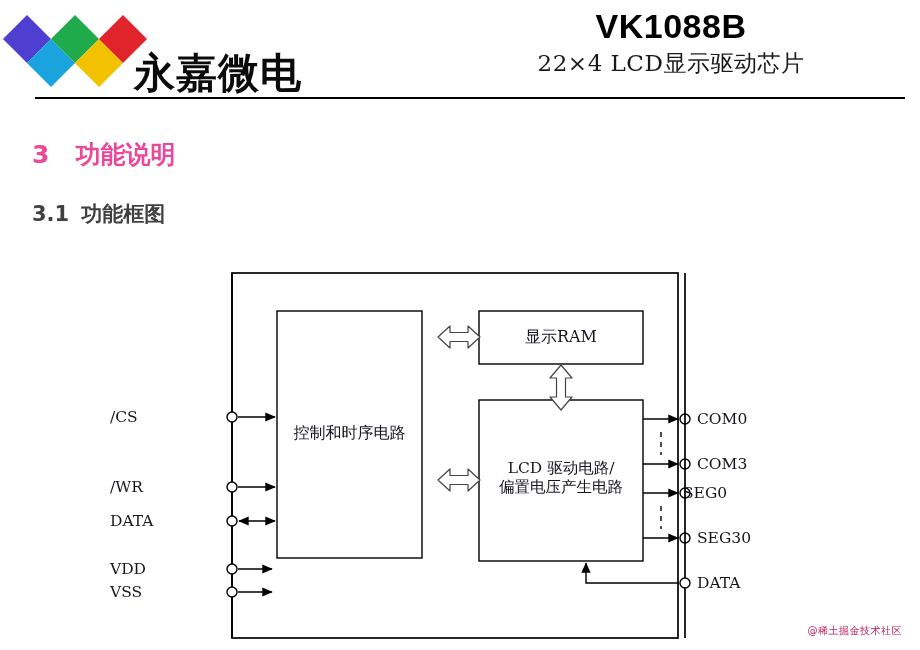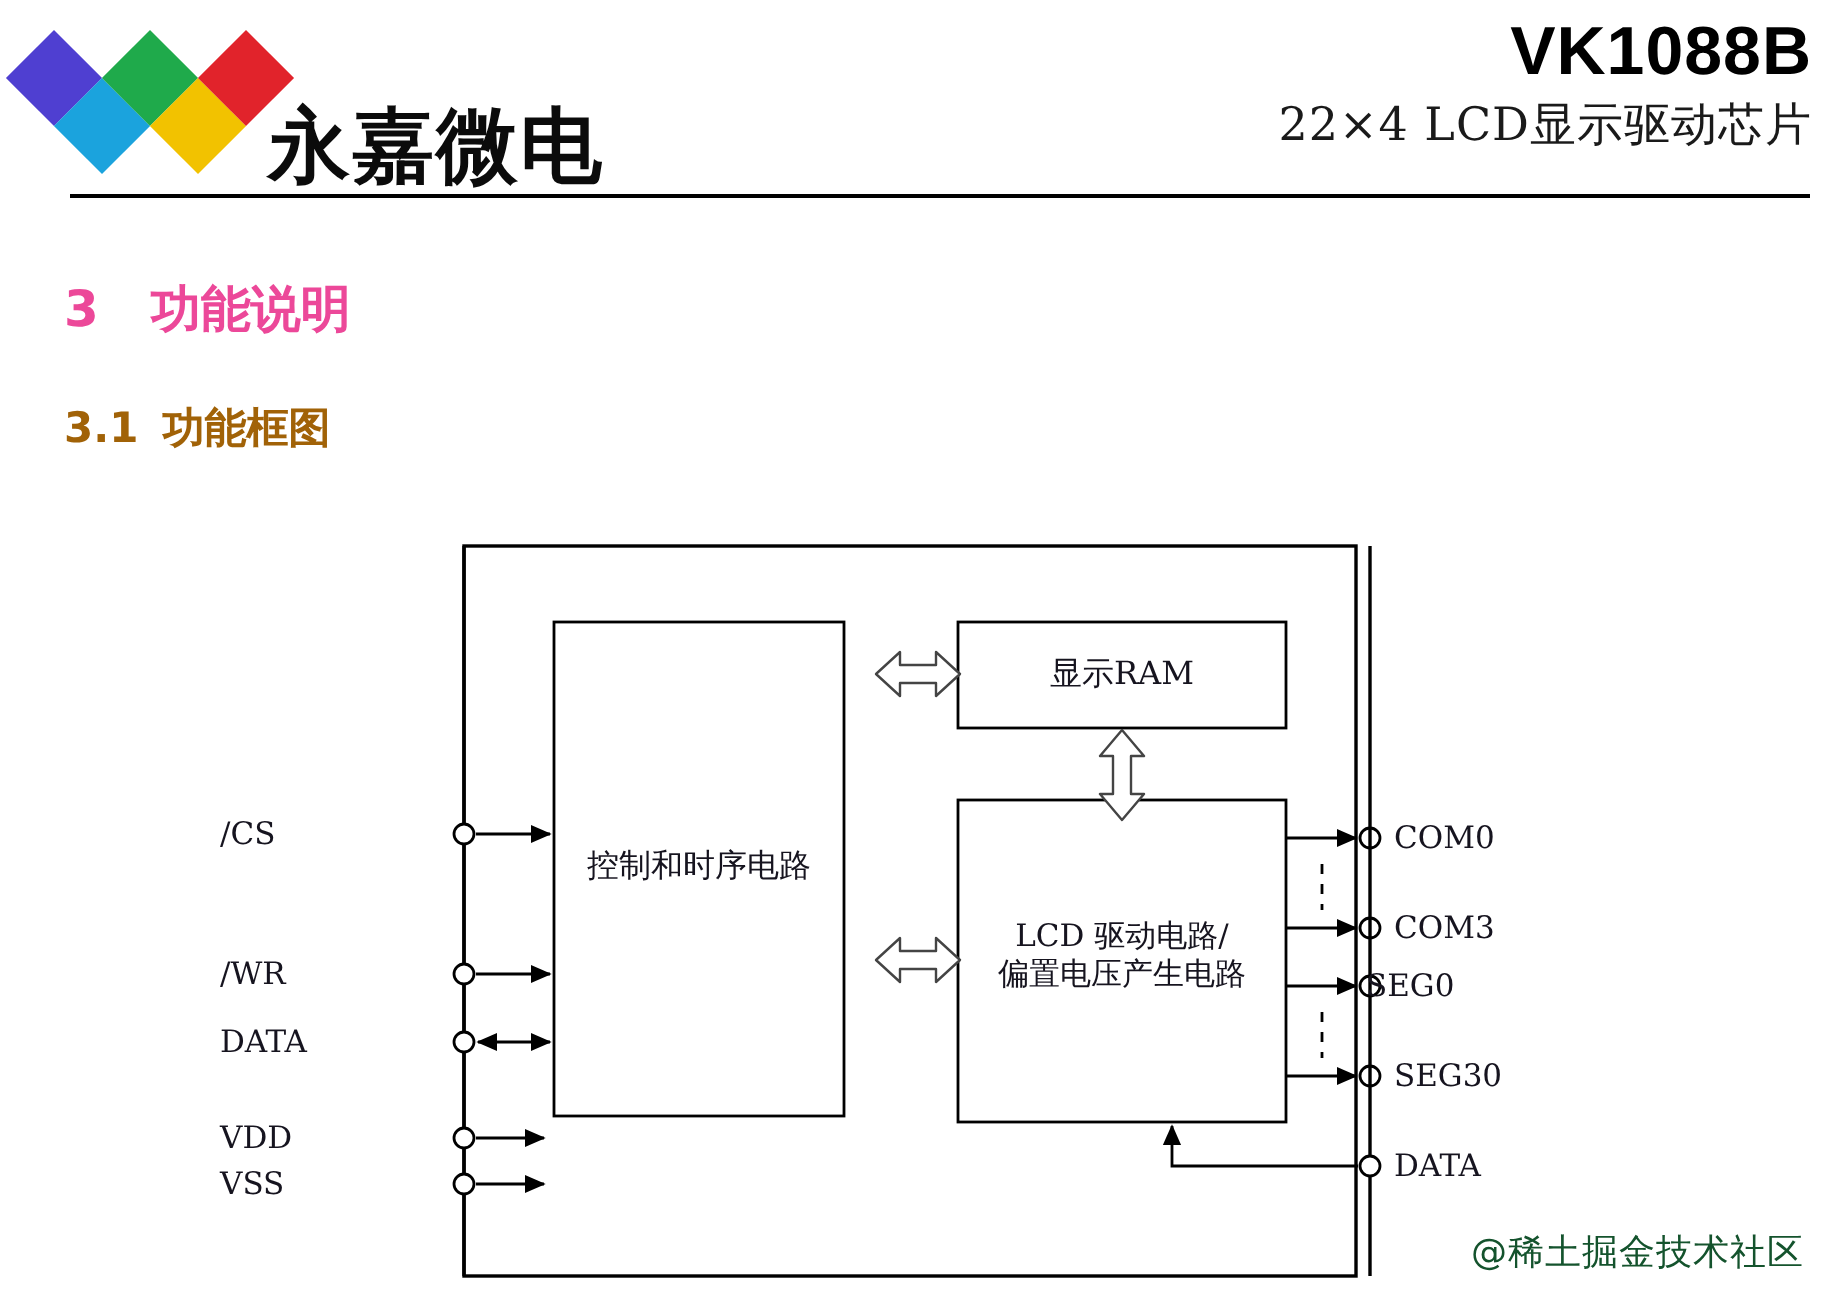--- a/index.html
+++ b/index.html
@@ -69,21 +69,21 @@
     font-weight: 400;
     letter-spacing: 0.2px;
     color: #111111;
     white-space: nowrap;
   }
 
   #header-right {
     position: absolute;
     right: 14px;
     top: 6px;
-    text-align: right;
+    text-align: center;
     width: 470px;
   }
   #part-number {
     font-family: "Liberation Sans", sans-serif;
     font-size: 34px;
     font-weight: 700;
     letter-spacing: 0.5px;
     line-height: 40px;
     color: #000000;
   }
@@ -118,21 +118,21 @@
   }
   #section-heading .num { margin-right: 26px; }
 
   #subsection-heading {
     position: absolute;
     left: 32px;
     top: 200px;
     font-family: "DejaVu Sans", sans-serif;
     font-size: 21px;
     font-weight: 700;
-    color: #a16207;
+    color: #404040;
     white-space: nowrap;
   }
   #subsection-heading .num { margin-right: 12px; }
 
   
   #block-diagram {
     position: absolute;
     left: 150px;
     top: 255px;
     width: 770px;
@@ -161,22 +161,22 @@
   }
   .pin-label.left  { text-align: left; }
   .pin-label.right { text-align: right; }
 
   
   #watermark {
     position: absolute;
     right: 18px;
     bottom: 12px;
     font-family: "DejaVu Sans", sans-serif;
-    font-size: 18px;
-    color: #14532d;
+    font-size: 10px;
+    color: #be185d;
     letter-spacing: 0.5px;
     white-space: nowrap;
   }
 </style>
 </head>
 <body>
 
 <div id="page-header">
 
   <div id="logo-block">

